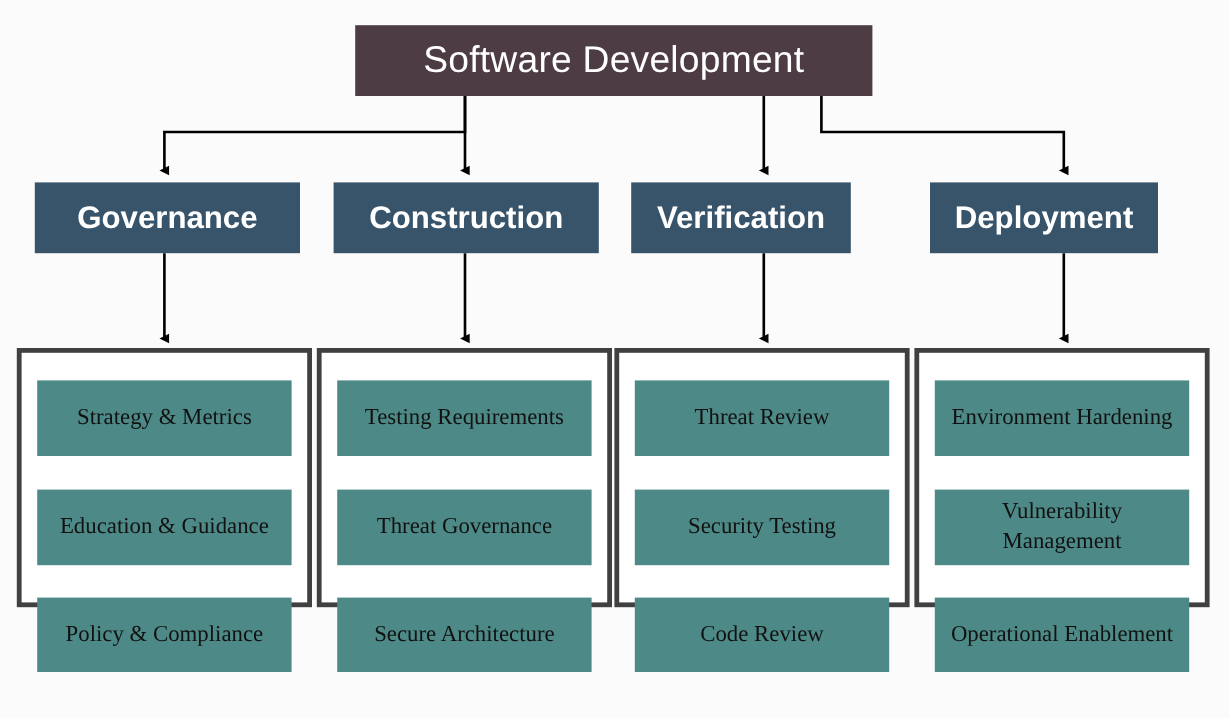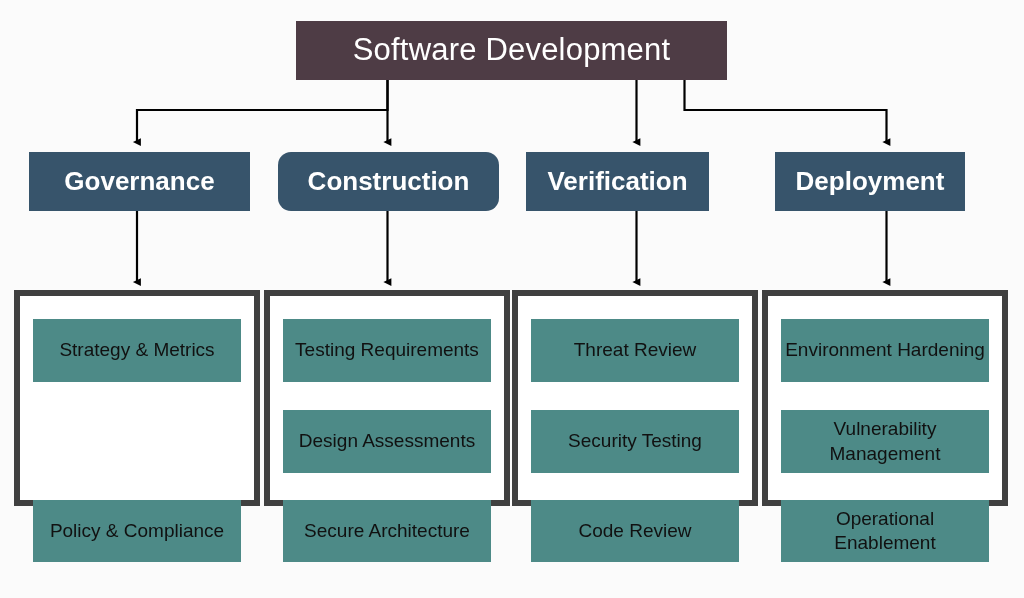--- a/index.html
+++ b/index.html
@@ -51,31 +51,32 @@
 
   .cat-node {
     top: 152px;
     height: 59px;
     background: #37546b;
     color: #ffffff;
     font-size: 26px;
     font-weight: 700;
   }
   .cat-0 { left: 29px;  width: 221px; }
-  .cat-1 { left: 278px; width: 221px; border-radius: 13px; }
+  .cat-1 { left: 278px; width: 221px; }
   .cat-2 { left: 526px; width: 183px; }
   .cat-3 { left: 775px; width: 190px; }
 
   .container-box {
     position: absolute;
     box-sizing: border-box;
     top: 290px;
     height: 216px;
     background: #ffffff;
-    border: 6px solid #404040;
+    border: 4px solid #404040;
+    font-family: Liberation Serif, serif;
   }
   .cont-0 { left: 14px;  width: 246px; }
   .cont-1 { left: 264px; width: 246px; }
   .cont-2 { left: 512px; width: 246px; }
   .cont-3 { left: 762px; width: 246px; }
 
   .item-node {
     position: absolute;
     box-sizing: border-box;
     display: flex;
@@ -135,31 +136,34 @@
     <span>Verification</span>
   </div>
   <div class="node cat-node cat-3">
     <span>Deployment</span>
   </div>
 
   <div class="container-box cont-0">
     <div class="item-node item-r0">
       <span class="item-label">Strategy &amp; Metrics</span>
     </div>
+    <div class="item-node item-r1">
+      <span class="item-label">Education &amp; Guidance</span>
+    </div>
     <div class="item-node item-r2">
       <span class="item-label">Policy &amp; Compliance</span>
     </div>
   </div>
 
   <div class="container-box cont-1">
     <div class="item-node item-r0">
       <span class="item-label">Testing Requirements</span>
     </div>
     <div class="item-node item-r1">
-      <span class="item-label">Design Assessments</span>
+      <span class="item-label">Threat Governance</span>
     </div>
     <div class="item-node item-r2">
       <span class="item-label">Secure Architecture</span>
     </div>
   </div>
 
   <div class="container-box cont-2">
     <div class="item-node item-r0">
       <span class="item-label">Threat Review</span>
     </div>

